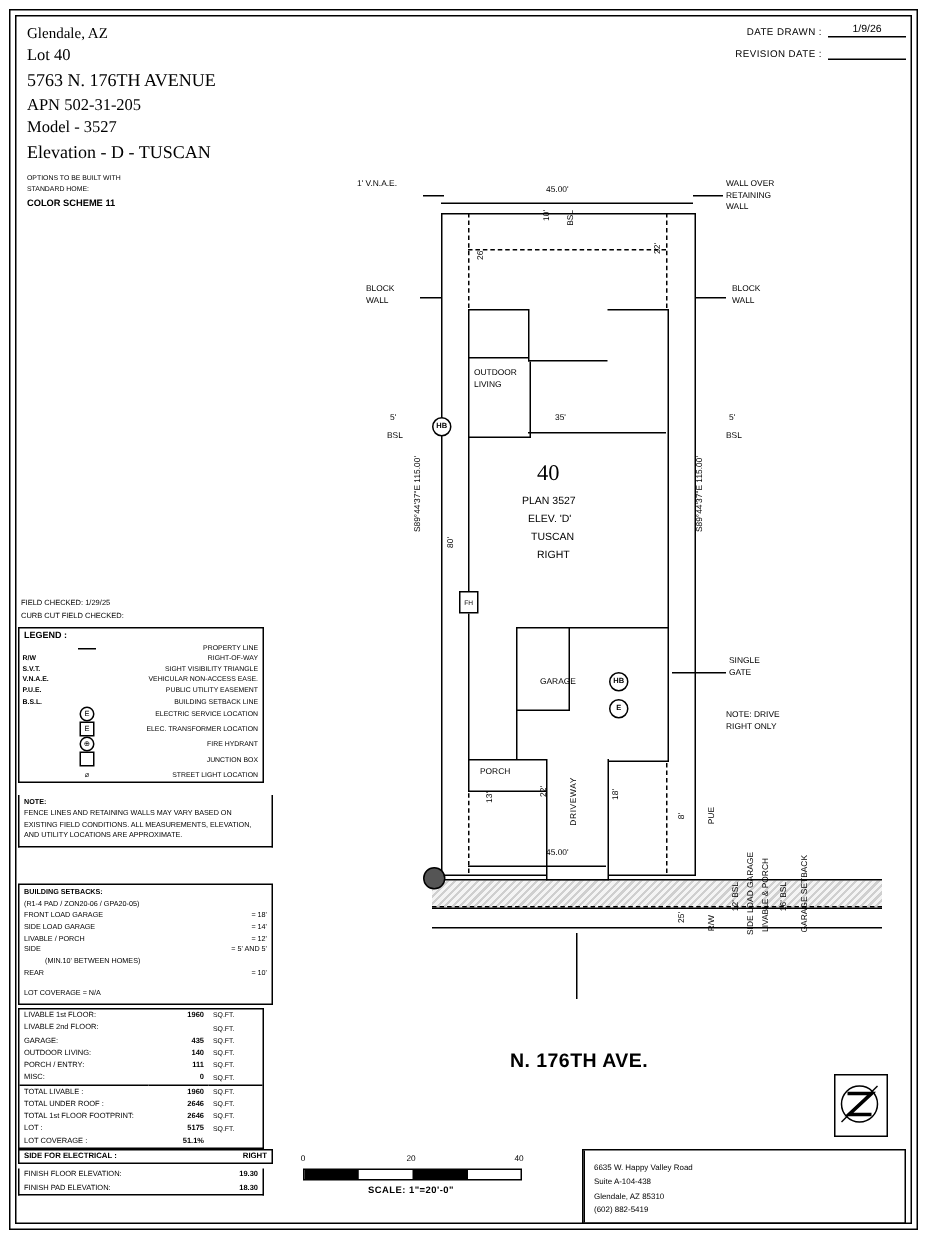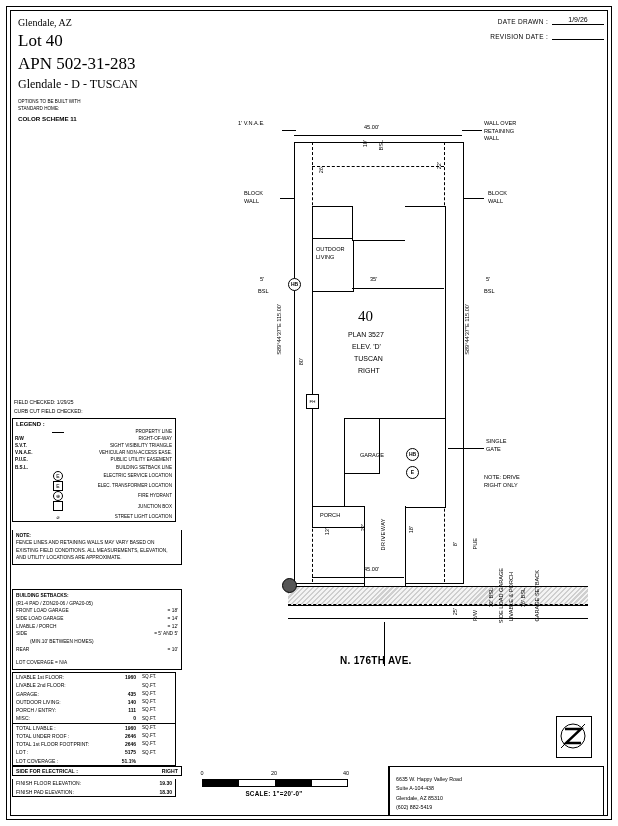--- a/index.html
+++ b/index.html
@@ -8,21 +8,21 @@
     position:relative;width:618px;height:826px;background:#fff;
     overflow:hidden;
   }
   .frame{position:absolute;left:6px;top:6px;width:604px;height:812px;border:1px solid #000;}
   .inner-frame{position:absolute;left:10px;top:10px;width:596px;height:804px;border:1px solid #000;}
 
   
   .hdr{position:absolute;left:18px;top:16px;width:300px;}
   .hdr .title{font-family:"Liberation Serif",serif;font-weight:bold;font-size:13.5px;letter-spacing:.2px;}
   .hdr .sub{font-family:"Liberation Serif",serif;font-size:10px;margin-top:1px;}
-  .hdr .line{font-family:"Liberation Serif",serif;font-size:17px;margin-top:3px;}
+  .hdr .line{font-family:"Liberation Serif",serif;font-size:11px;margin-top:3px;}
   .hdr .big{font-family:"Liberation Serif",serif;font-size:12px;margin-top:3px;}
   .hdr .opt{font-size:4.6px;margin-top:7px;line-height:1.5;}
   .hdr .cs{font-size:6.2px;font-weight:bold;margin-top:2px;}
 
   .datebox{position:absolute;right:14px;top:16px;width:170px;font-size:6.5px;text-align:right;}
   .datebox .row{display:flex;justify-content:flex-end;align-items:flex-end;gap:4px;margin-bottom:5px;}
   .datebox .lbl{letter-spacing:.3px;}
   .datebox .val{width:52px;border-bottom:1px solid #000;text-align:center;font-size:7px;padding-bottom:1px;}
   .datebox .val.empty{height:8px;}
 
@@ -94,22 +94,24 @@
 </head>
 <body>
 
 <div id="page">
   <div class="frame"></div>
   <div class="inner-frame"></div>
 
   <div class="hdr">
     <div class="sub">Glendale, AZ</div>
     <div class="line">Lot 40</div>
-    <div class="line">APN 502-31-283</div>
-    <div class="big">Glendale - D - TUSCAN</div>
+    <div class="big">5763 N. 176TH AVENUE</div>
+    <div class="line">APN 502-31-205</div>
+    <div class="line">Model - 3527</div>
+    <div class="big">Elevation - D - TUSCAN</div>
     <div class="opt" style="white-space:pre-line">OPTIONS TO BE BUILT WITH
 STANDARD HOME:</div>
     <div class="cs">COLOR SCHEME 11</div>
   </div>
 
   <div class="datebox">
     <div class="row">
       <span class="lbl">DATE DRAWN :</span>
       <span class="val">1/9/26</span>
     </div>
@@ -447,16 +449,16 @@
 WALL</div>
     <div class="dimline" style="left:228px;top:80px;width:20px;height:1px;"></div>
 
     <div class="txt" style="left:250px;top:320px;white-space:pre-line;">SINGLE
 GATE</div>
     <div class="dimline" style="left:212px;top:330px;width:36px;height:1px;"></div>
 
     <div class="txt" style="left:248px;top:356px;white-space:pre-line;">NOTE: DRIVE
 RIGHT ONLY</div>
 
-    <div class="txtb" style="left:104px;top:536px;font-size:10px;letter-spacing:.3px;">N. 176TH AVE.</div>
+    <div class="txtb" style="left:104px;top:580px;font-size:13px;letter-spacing:.3px;">N. 176TH AVE.</div>
     <div class="dimline" style="left:148px;top:504px;width:1px;height:44px;"></div>
   </div>
 </div>
 
 </body></html>

